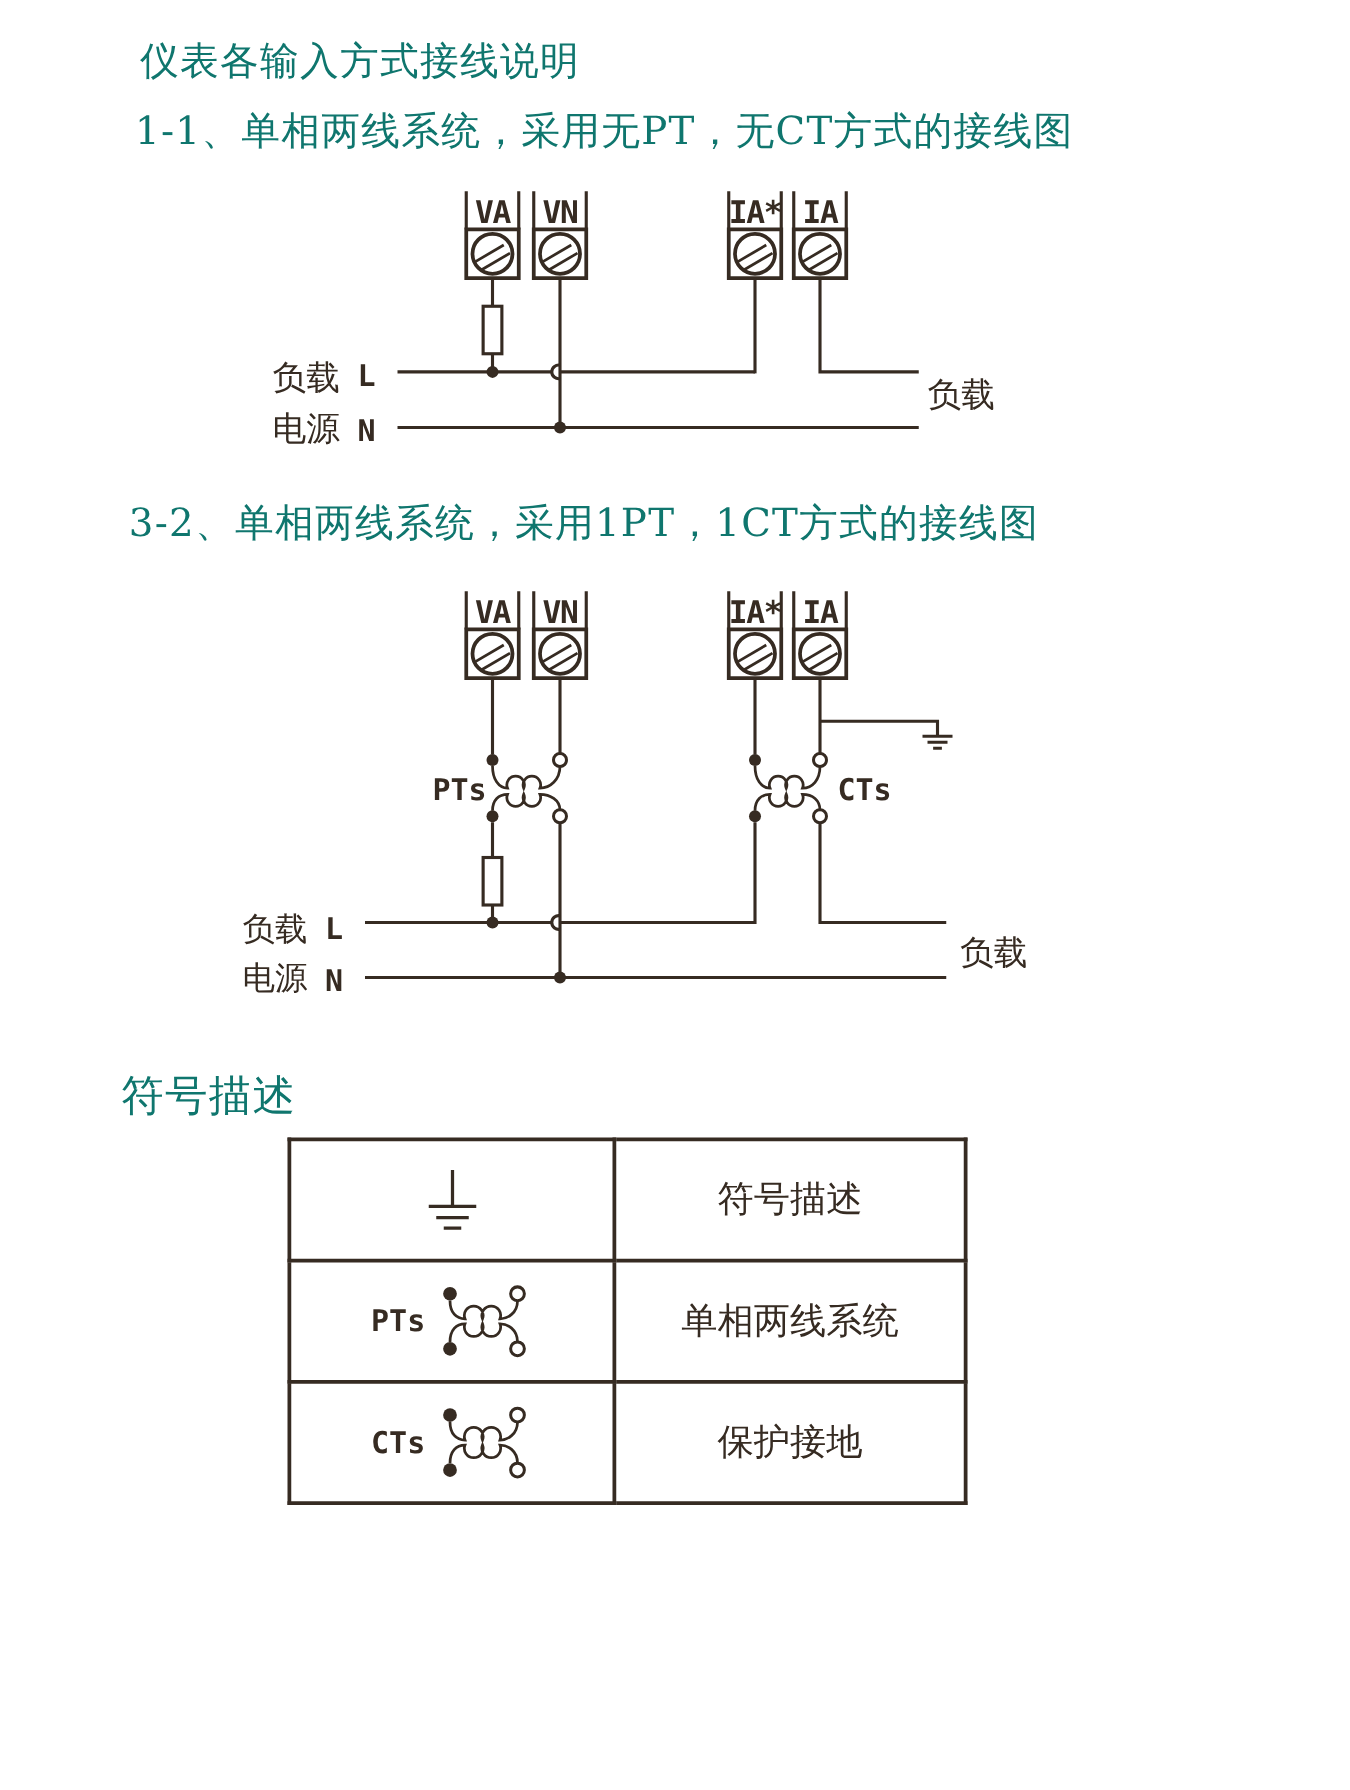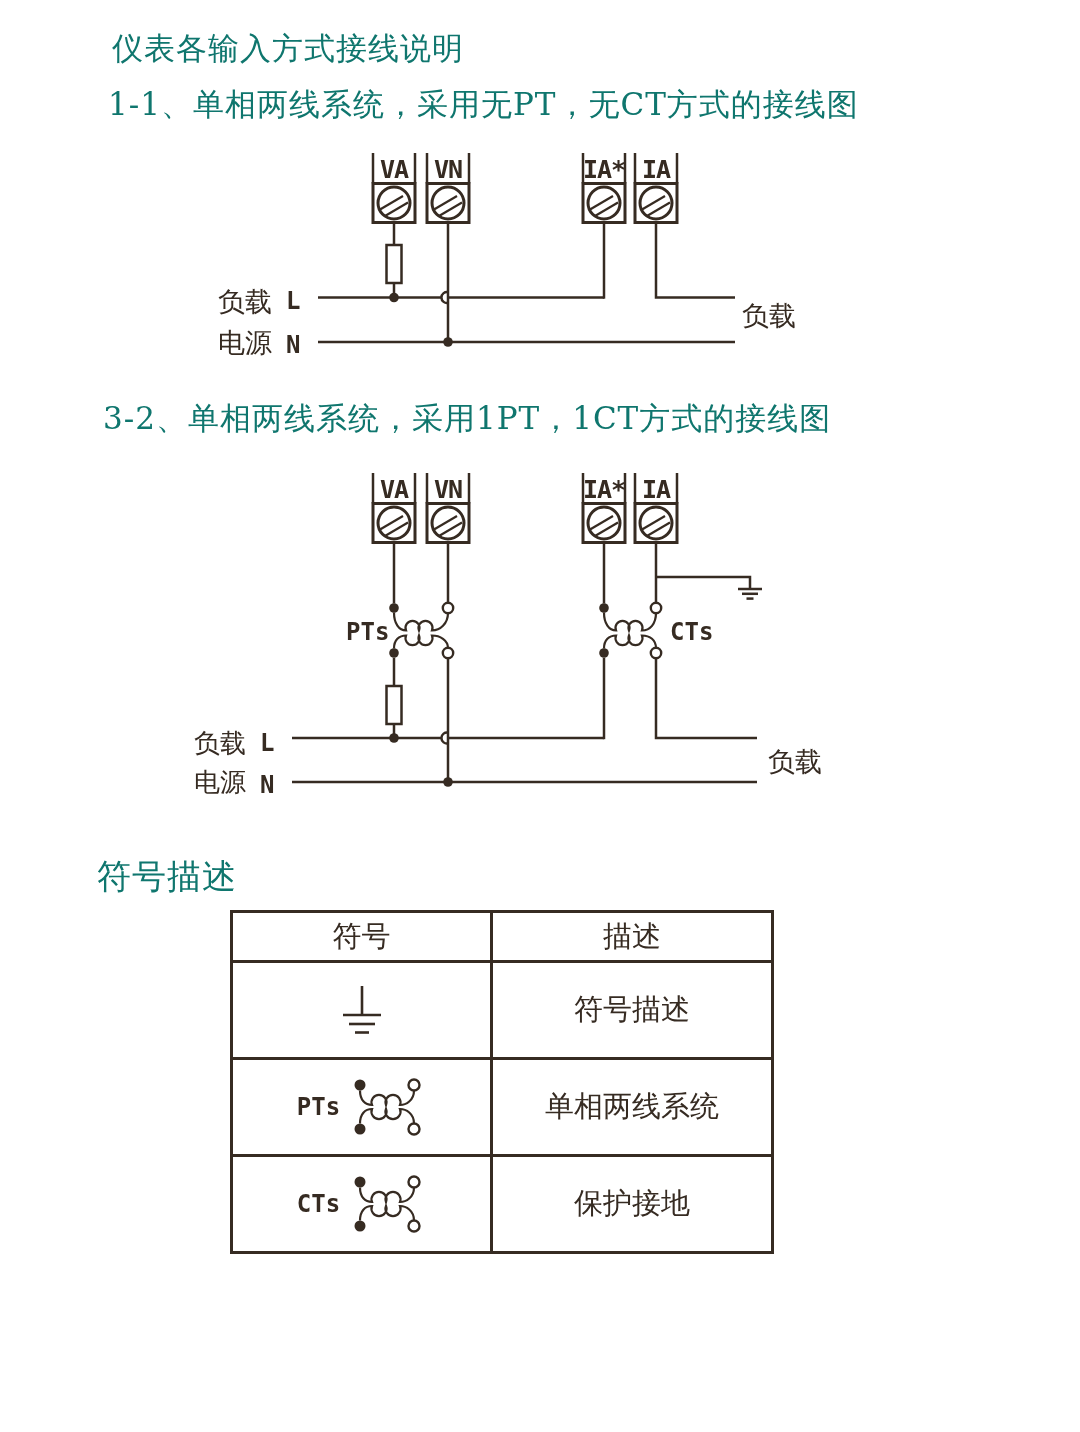--- a/index.html
+++ b/index.html
@@ -204,24 +204,20 @@
 
   <text class="cjk26" x="194" y="752">负载</text>
   <text class="mlabel" x="260" y="751">L</text>
   <text class="cjk26" x="194" y="791">电源</text>
   <text class="mlabel" x="260" y="793">N</text>
   <text class="cjk" x="768" y="771">负载</text>
 </svg>
 
 <table class="symtable">
   <tbody>
-      <tr class="hdr">
-    <th class="c1">符号</th>
-    <th class="c2">描述</th>
-  </tr>
   <tr class="row">
     <td class="c1">
       <div class="symcell">
         <svg width="48" height="52" viewBox="0 0 48 52">
           <line class="thin" x1="24" y1="2" x2="24" y2="31" style="stroke-width:2.6"></line>
           <line class="thin" x1="5" y1="31" x2="43" y2="31" style="stroke-width:2.6"></line>
           <line class="thin" x1="11" y1="40" x2="37" y2="40" style="stroke-width:2.6"></line>
           <line class="thin" x1="17" y1="48.5" x2="31" y2="48.5" style="stroke-width:2.6"></line>
         </svg>
       </div>

